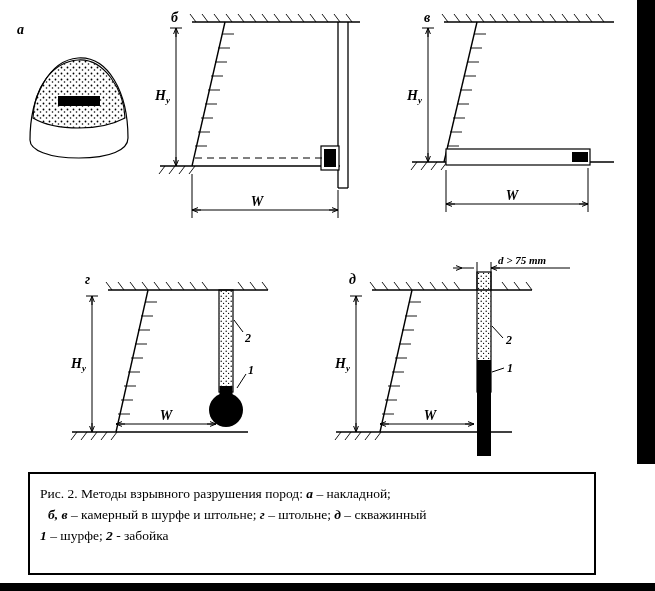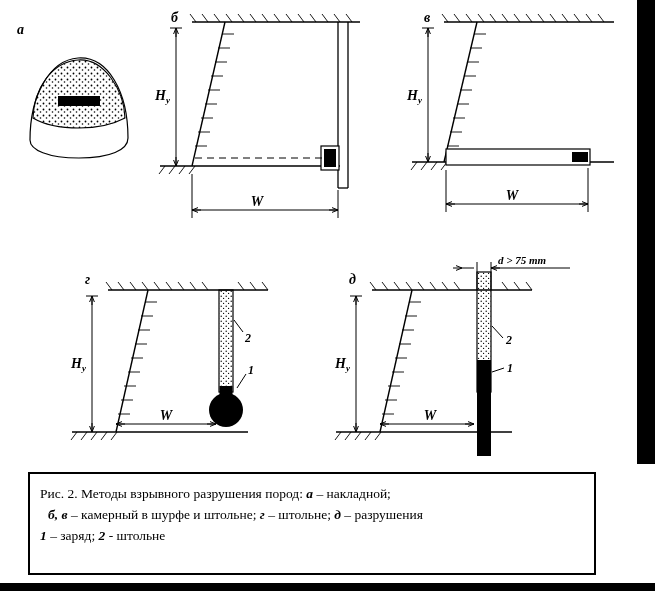--- a/index.html
+++ b/index.html
@@ -359,17 +359,17 @@
         <text class="dim-txt" x="430" y="420" text-anchor="middle">W</text>
       </g>
     </svg>
   </div>
 
   <div class="frame-right"></div>
   <div class="frame-bottom"></div>
 
   <div class="caption-box">
     <div class="caption-line"><span>Рис. 2. Методы взрывного разрушения пород: </span><span class="cap-b">а</span><span> – накладной;</span></div>
-    <div class="caption-line l2"><span class="cap-b">б, в</span><span> – камерный в шурфе и штольне; </span><span class="cap-b">г</span><span> – штольне; </span><span class="cap-b">д</span><span> – разрушения</span></div>
-    <div class="caption-line"><span class="cap-b">1</span><span> – заряд; </span><span class="cap-b">2</span><span> - штольне</span></div>
+    <div class="caption-line l2"><span class="cap-b">б, в</span><span> – камерный в шурфе и штольне; </span><span class="cap-b">г</span><span> – штольне; </span><span class="cap-b">д</span><span> – скважинный</span></div>
+    <div class="caption-line"><span class="cap-b">1</span><span> – шурфе; </span><span class="cap-b">2</span><span> - забойка</span></div>
   </div>
 
 </div>
 
 </body></html>

